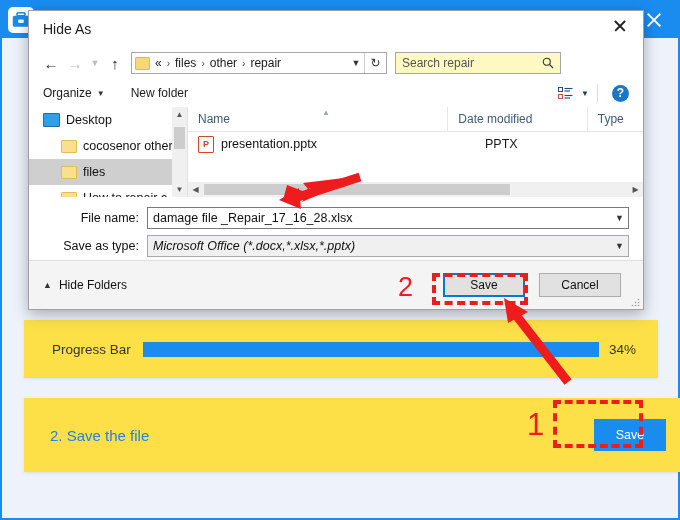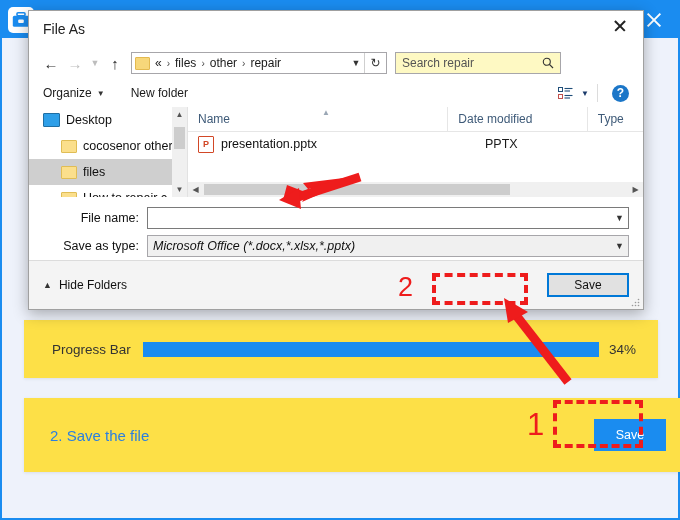--- a/index.html
+++ b/index.html
@@ -345,21 +345,21 @@
         <div class="savefile-title">2. Save the file</div>
         <div class="savefile-spacer"></div>
         <button class="blue-save-btn">Save</button>
       </div>
     </div>
   </div>
 
   <div class="dialog">
 
     <div class="dlg-title-bar">
-      <div class="dlg-title">File As</div>
+      <div class="dlg-title">Hide As</div>
       <div class="dlg-close"></div>
     </div>
 
     <div class="nav-row">
       <div style="width:10px"></div>
       <div class="nav-btn">←</div>
       <div class="nav-btn disabled">→</div>
       <div class="nav-btn small disabled">▼</div>
       <div class="nav-btn">↑</div>
 
@@ -460,20 +460,21 @@
           <div class="hs-thumb"></div>
           <div class="hs-arrow" style="margin-left:auto">▶</div>
         </div>
       </div>
     </div>
 
     <div class="formarea">
       <div class="form-row r1">
         <div class="form-label">File name:</div>
         <div class="combo">
+          <span class="combo-val">damage file _Repair_17_16_28.xlsx</span>
           <span class="combo-caret">▼</span>
         </div>
       </div>
       <div class="form-row r2">
         <div class="form-label">Save as type:</div>
         <div class="combo readonly">
           <span class="combo-val">Microsoft Office (*.docx,*.xlsx,*.pptx)</span>
           <span class="combo-caret">▼</span>
         </div>
       </div>
@@ -481,20 +482,21 @@
 
     <div class="dlg-footer">
       <div class="hide-folders">
         <span class="hf-caret">▲</span>
         <span>Hide Folders</span>
       </div>
       <div class="footer-spacer"></div>
       <div id="save-btn-wrap">
         <button class="win-btn default" id="dlg-save-btn">Save</button>
       </div>
+      <button class="win-btn" id="cancel-btn">Cancel</button>
       <svg class="resize-grip" viewBox="0 0 10 10">
         <circle cx="8.5" cy="8.5" r="0.8" fill="#9a9a9a"></circle>
         <circle cx="5.5" cy="8.5" r="0.8" fill="#9a9a9a"></circle>
         <circle cx="8.5" cy="5.5" r="0.8" fill="#9a9a9a"></circle>
         <circle cx="2.5" cy="8.5" r="0.8" fill="#9a9a9a"></circle>
         <circle cx="5.5" cy="5.5" r="0.8" fill="#9a9a9a"></circle>
         <circle cx="8.5" cy="2.5" r="0.8" fill="#9a9a9a"></circle>
       </svg>
     </div>
   </div>

